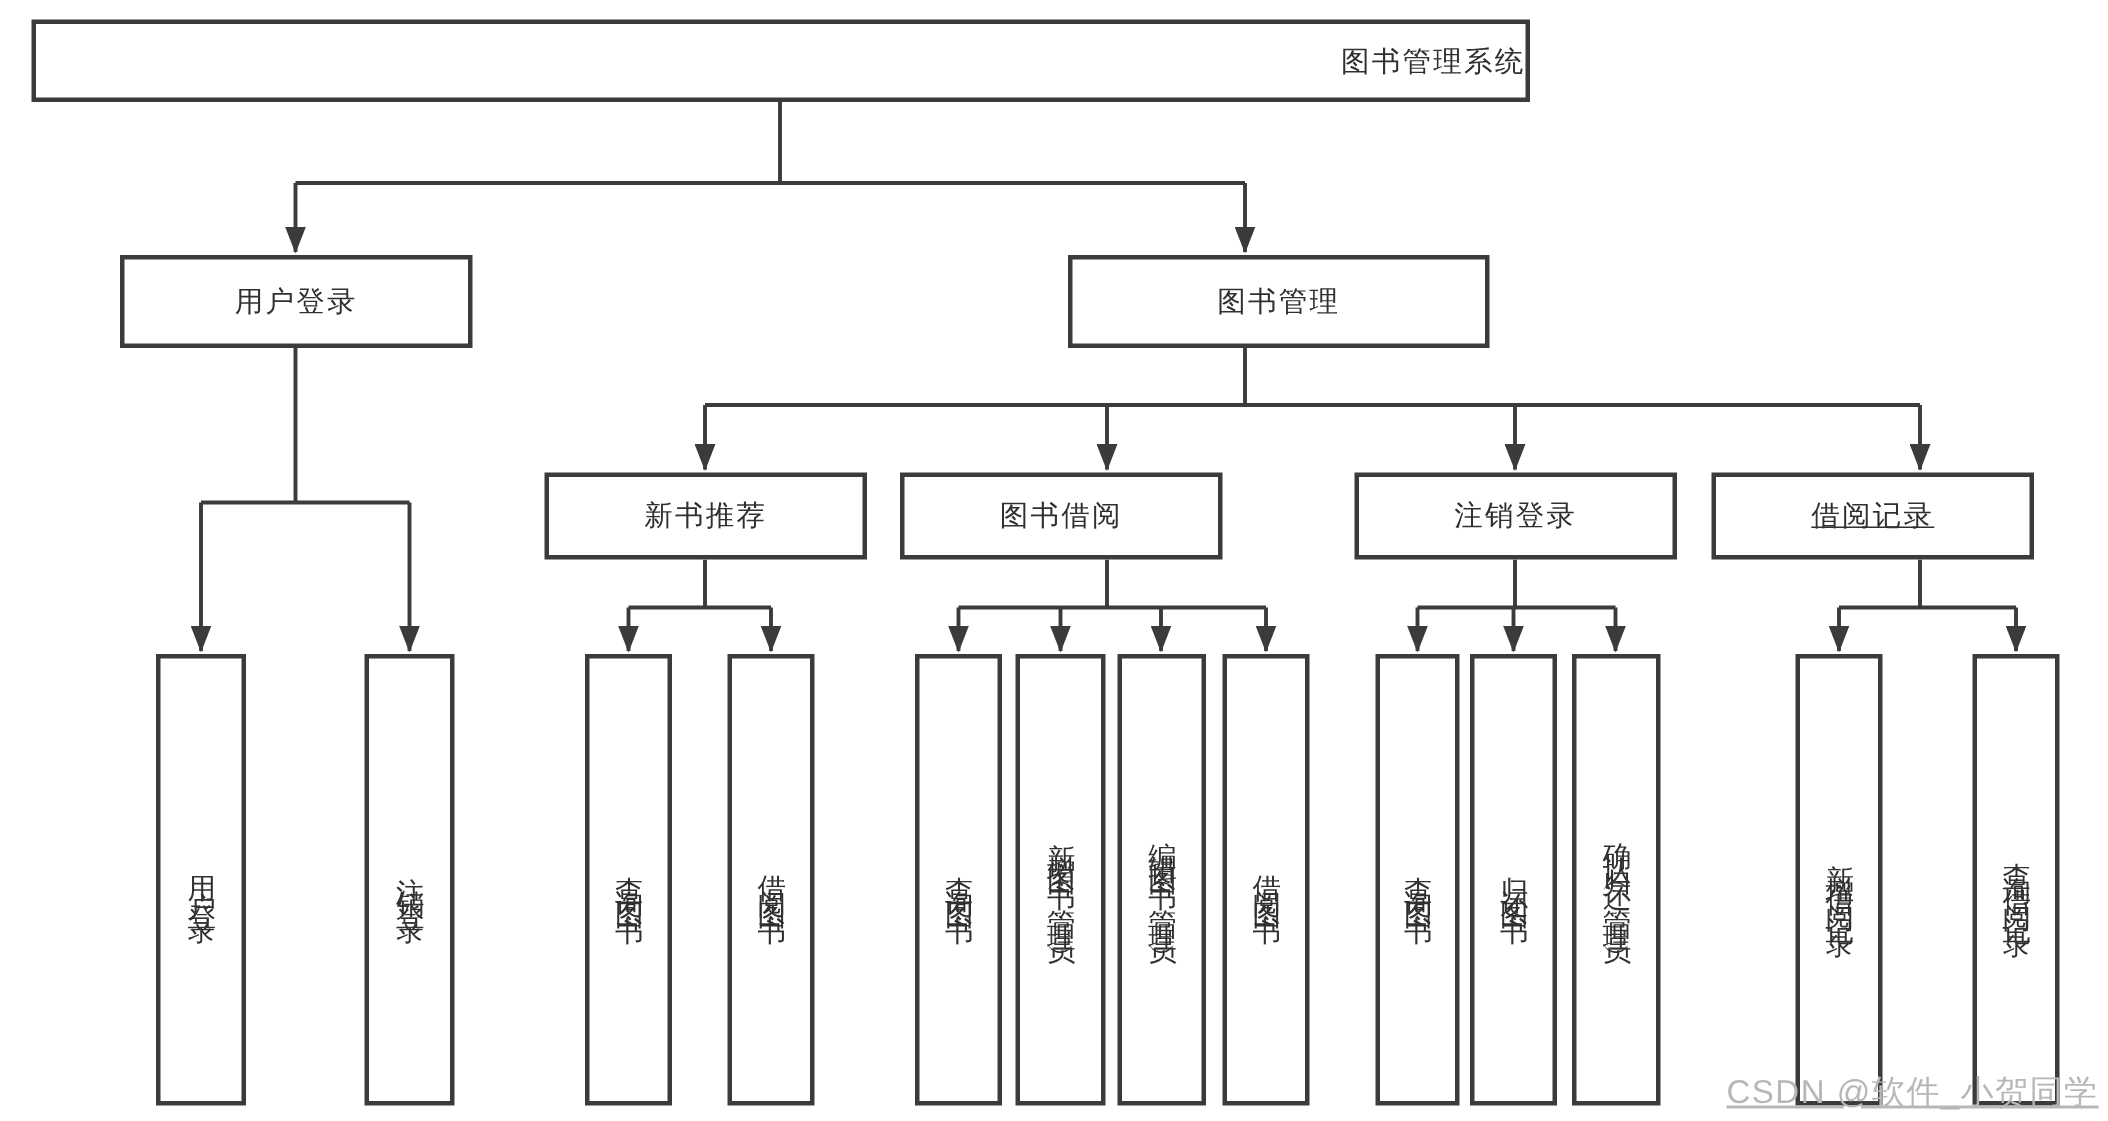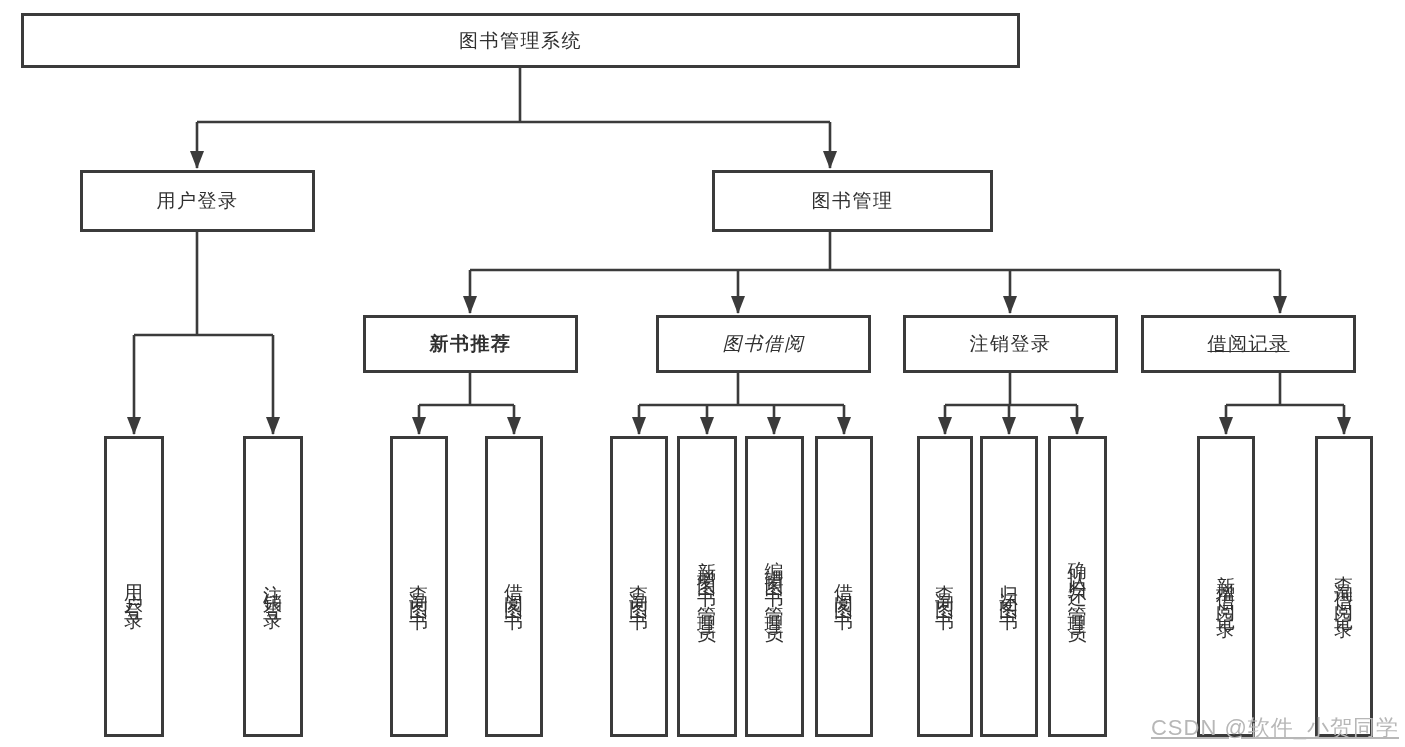--- a/index.html
+++ b/index.html
@@ -23,21 +23,21 @@
     position: absolute;
     border: 3px solid var(--line, #3b3b3b);
     background: #ffffff;
     display: flex;
     align-items: center;
     justify-content: center;
     color: var(--text, #303030);
     z-index: 2;
   }
   .hlabel { font-size: 19px; letter-spacing: 1.5px; white-space: nowrap; }
-  .root  { left: 21px; top: 13px; width: 999px; height: 55px; }
+  .root  { left: 21px; top: 13px; width: 999px; height: 55px; justify-content: flex-end; }
   .lvl2  { top: 170px; height: 62px; }
   .lvl3  { top: 315px; height: 58px; width: 215px; }
   .leaf  { top: 436px; height: 301px; }
   .vlabel {
     writing-mode: vertical-rl;
     text-orientation: mixed;
     font-size: 19px;
     line-height: 1;
     letter-spacing: 9px;
     white-space: nowrap;
@@ -105,24 +105,24 @@
     <span class="hlabel">图书管理系统</span>
   </div>
 
   <div class="box lvl2" style="left:80px;width:235px;">
     <span class="hlabel">用户登录</span>
   </div>
   <div class="box lvl2" style="left:712px;width:281px;">
     <span class="hlabel">图书管理</span>
   </div>
 
-  <div class="box lvl3" style="left:363px;font-weight:bold;">
+  <div class="box lvl3" style="left:363px;">
     <span class="hlabel">新书推荐</span>
   </div>
-  <div class="box lvl3" style="left:656px;font-style:italic;">
+  <div class="box lvl3" style="left:600px;">
     <span class="hlabel">图书借阅</span>
   </div>
   <div class="box lvl3" style="left:903px;">
     <span class="hlabel">注销登录</span>
   </div>
   <div class="box lvl3" style="left:1141px;text-decoration:underline;">
     <span class="hlabel">借阅记录</span>
   </div>
 
   <div class="box leaf" style="left:104px;width:60px;">

